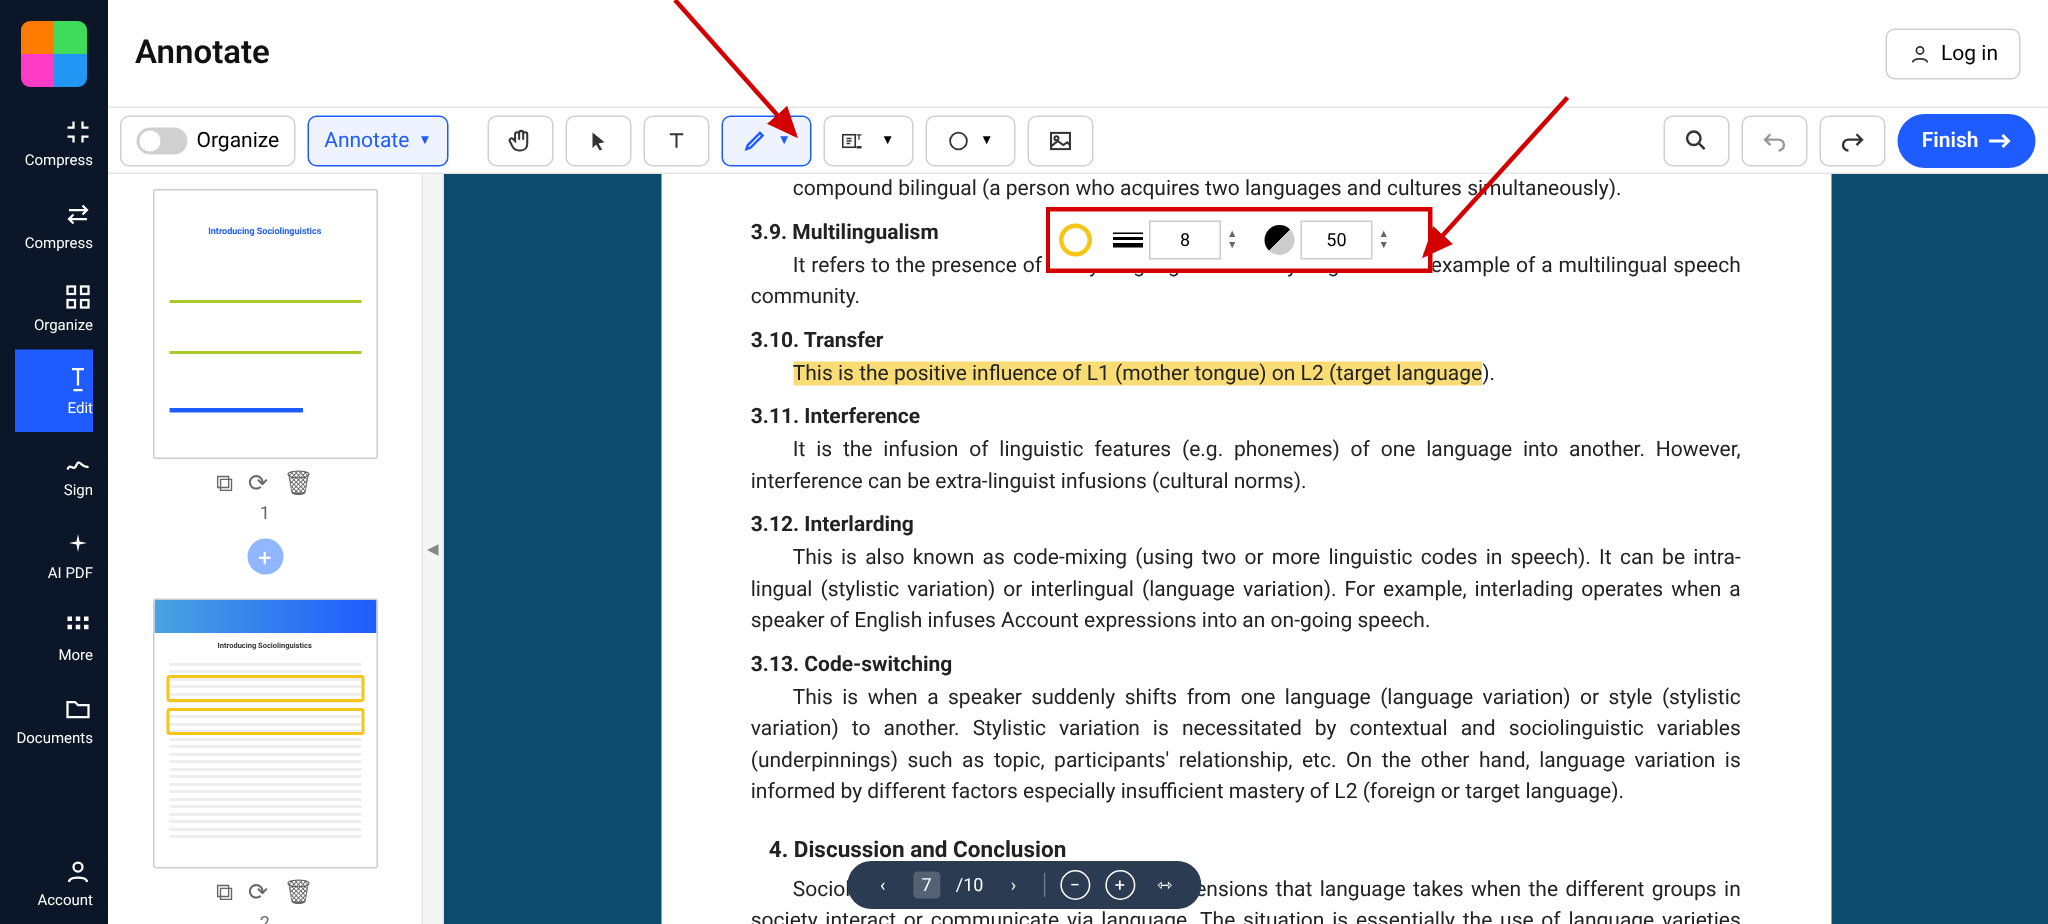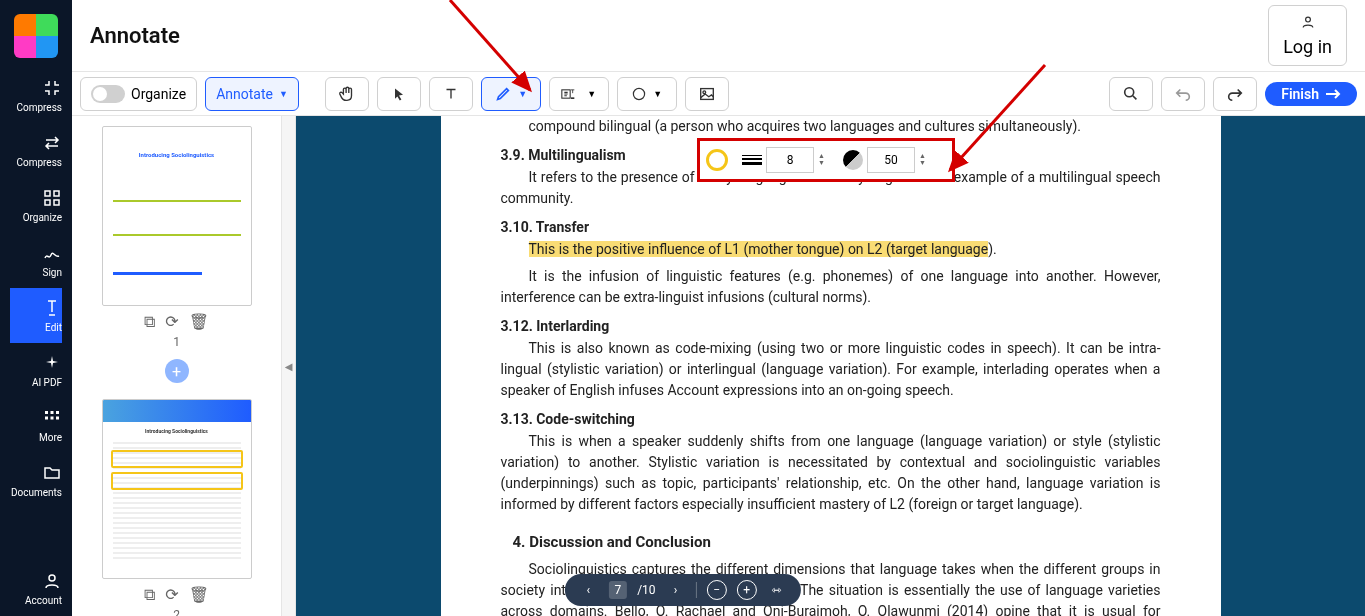--- a/index.html
+++ b/index.html
@@ -8,32 +8,32 @@
 .sidebar { position: absolute; left: 0; top: 0; width: 72px; height: 616px; background: #0b1628; display: flex; flex-direction: column; align-items: center; }
 .logo { width: 44px; height: 44px; margin: 14px 0 10px; display: grid; grid-template: 1fr 1fr / 1fr 1fr; border-radius: 6px; overflow: hidden; }
 .logo > div:nth-child(1){background:#ff7a00;} .logo > div:nth-child(2){background:#3fdb5a;} .logo > div:nth-child(3){background:#ff3bc5;} .logo > div:nth-child(4){background:#2196f3;}
 .side-item { width: 52px; padding: 10px 0; display: flex; flex-direction: column; align-items: flex-end; gap: 4px; color: #fff; font-size: 10px; cursor: pointer; }
 .side-item.active { background: #1f5cff; }
 .side-icon { width: 20px; height: 20px; display: flex; align-items: center; justify-content: center; }
 .side-spacer { flex: 1; }
 
 .topbar { position: absolute; left: 72px; top: 0; right: 0; height: 72px; background: #fff; border-bottom: 1px solid #e5e5e5; display: flex; align-items: center; padding: 0 18px; }
 .title { font-size: 22px; font-weight: 600; color: #111; }
-.login-btn { margin-left: auto; padding: 8px 14px; border: 1px solid #d0d0d0; border-radius: 6px; background: #fff; font-size: 18px; display: flex; align-items: center; gap: 6px; cursor: pointer; flex-direction: column; }
+.login-btn { margin-left: auto; padding: 8px 14px; border: 1px solid #d0d0d0; border-radius: 6px; background: #fff; font-size: 14px; display: flex; align-items: center; gap: 6px; cursor: pointer; }
 
 .toolbar { position: absolute; left: 72px; top: 72px; right: 0; height: 44px; background: #fff; border-bottom: 1px solid #e5e5e5; display: flex; align-items: center; padding: 0 8px; gap: 8px; }
 .tool-btn { height: 34px; padding: 0 10px; border: 1px solid #d0d0d0; border-radius: 6px; background: #fff; display: flex; align-items: center; gap: 6px; cursor: pointer; font-size: 14px; }
 .tool-btn.small { width: 44px; justify-content: center; padding: 0; }
 .tool-btn.wide { width: 60px; justify-content: center; padding: 0; }
 .tool-btn.blue { border-color: #1f5cff; color: #1f5cff; background:#eef3ff; }
 .toggle { width: 34px; height: 18px; border-radius: 9px; background: #d0d0d0; position: relative; }
 .toggle::after { content:''; position:absolute; width:14px; height:14px; background:#fff; border-radius:50%; top:2px; left:2px; }
 .caret { font-size: 9px; }
 .spacer { flex: 1; }
-.finish-btn { background: #1f5cff; color: #fff; border: none; height: 24px; padding: 0 16px; border-radius: 18px; font-size: 14px; font-weight: 600; display: flex; align-items: center; gap: 6px; cursor: pointer; }
+.finish-btn { background: #1f5cff; color: #fff; border: none; height: 36px; padding: 0 16px; border-radius: 18px; font-size: 14px; font-weight: 600; display: flex; align-items: center; gap: 6px; cursor: pointer; }
 
 .main { position: absolute; left: 72px; top: 116px; right: 0; bottom: 0; display: flex; background: #fff; }
 .thumbs { width: 210px; border-right: 1px solid #e5e5e5; overflow-y: auto; padding: 10px 8px; }
 .thumb { width: 150px; margin: 0 auto 10px; }
 .thumb-img { width: 150px; height: 180px; border: 1px solid #ccc; background: #fff; border-radius: 2px; padding: 10px; font-size: 4px; color: #888; overflow: hidden; position: relative; }
 .thumb-img .bar{height:2px;background:#aac92b;margin:6px 0;}
 .thumb-img .bl{height:3px;background:#1f5cff;width:70%;}
 .thumb-actions { display: flex; justify-content: center; gap: 10px; margin-top: 6px; color: #666; font-size: 16px; }
 .thumb-num { text-align: center; font-size: 12px; color: #666; margin-top: 4px; }
 .add-btn { width: 24px; height: 24px; border-radius: 50%; background: #8fb6ff; color: #fff; display: flex; align-items: center; justify-content: center; margin: 8px auto 16px; font-size: 16px; cursor: pointer; }
@@ -96,35 +96,35 @@
       <span class="side-icon">
         <svg width="20" height="20" viewBox="0 0 20 20" fill="none" stroke="#fff" stroke-width="1.5">
           <rect x="3" y="3" width="5" height="5"></rect>
           <rect x="12" y="3" width="5" height="5"></rect>
           <rect x="3" y="12" width="5" height="5"></rect>
           <rect x="12" y="12" width="5" height="5"></rect>
         </svg>
       </span>
       <span>Organize</span>
     </div>
+  <div class="side-item active">
+      <span class="side-icon">
+        <svg width="20" height="20" viewBox="0 0 20 20" fill="none" stroke="#fff" stroke-width="1.5">
+          <path d="M10 3 L10 14 M6 3 L14 3 M7 17 L13 17"></path>
+        </svg>
+      </span>
+      <span>Edit</span>
+    </div>
   <div class="side-item">
       <span class="side-icon">
         <svg width="20" height="20" viewBox="0 0 20 20" fill="none" stroke="#fff" stroke-width="1.5">
           <path d="M3 15 C5 10 7 17 9 12 C11 7 13 15 17 13"></path>
         </svg>
       </span>
       <span>Sign</span>
-    </div>
-  <div class="side-item active">
-      <span class="side-icon">
-        <svg width="20" height="20" viewBox="0 0 20 20" fill="none" stroke="#fff" stroke-width="1.5">
-          <path d="M10 3 L10 14 M6 3 L14 3 M7 17 L13 17"></path>
-        </svg>
-      </span>
-      <span>Edit</span>
     </div>
   <div class="side-item">
       <span class="side-icon">
         <svg width="20" height="20" viewBox="0 0 20 20" fill="#fff">
           <path d="M10 3 L11 8 L16 9 L11 10 L10 15 L9 10 L4 9 L9 8 Z"></path>
         </svg>
       </span>
       <span>AI PDF</span>
     </div>
   <div class="side-item">
@@ -287,20 +287,21 @@
   </div>
   <div class="collapse-handle">◀</div>
 
   <div class="doc-wrap">
     <div class="page">
       <p>compound bilingual (a person who acquires two languages and cultures simultaneously).</p>
       <h3>3.9. Multilingualism</h3>
       <p>It refers to the presence of many languages in society. Nigeria is an example of a multilingual speech community.</p>
       <h3>3.10. Transfer</h3>
       <p><span class="hl">This is the positive influence of L1 (mother tongue) on L2 (target language</span><span>).</span></p>
+      <h3>3.11. Interference</h3>
       <p>It is the infusion of linguistic features (e.g. phonemes) of one language into another. However, interference can be extra-linguist infusions (cultural norms).</p>
       <h3>3.12. Interlarding</h3>
       <p>This is also known as code-mixing (using two or more linguistic codes in speech). It can be intra-lingual (stylistic variation) or interlingual (language variation). For example, interlading operates when a speaker of English infuses Account expressions into an on-going speech.</p>
       <h3>3.13. Code-switching</h3>
       <p>This is when a speaker suddenly shifts from one language (language variation) or style (stylistic variation) to another. Stylistic variation is necessitated by contextual and sociolinguistic variables (underpinnings) such as topic, participants' relationship, etc. On the other hand, language variation is informed by different factors especially insufficient mastery of L2 (foreign or target language).</p>
       <h2>4.   Discussion and Conclusion</h2>
       <p>Sociolinguistics captures the different dimensions that language takes when the different groups in society interact or communicate via language. The situation is essentially the use of language varieties across domains. Bello, O. Rachael and Oni-Buraimoh, O. Olawunmi (2014) opine that it is usual for communities to naturally stratify their use of language following certain sociolinguistic variables such as sex, age, religion, profession, etc. Thus, in-groups customarily find common identities and promote these sometimes developing them into codes. This</p>
     </div>
   </div>
 </div>

